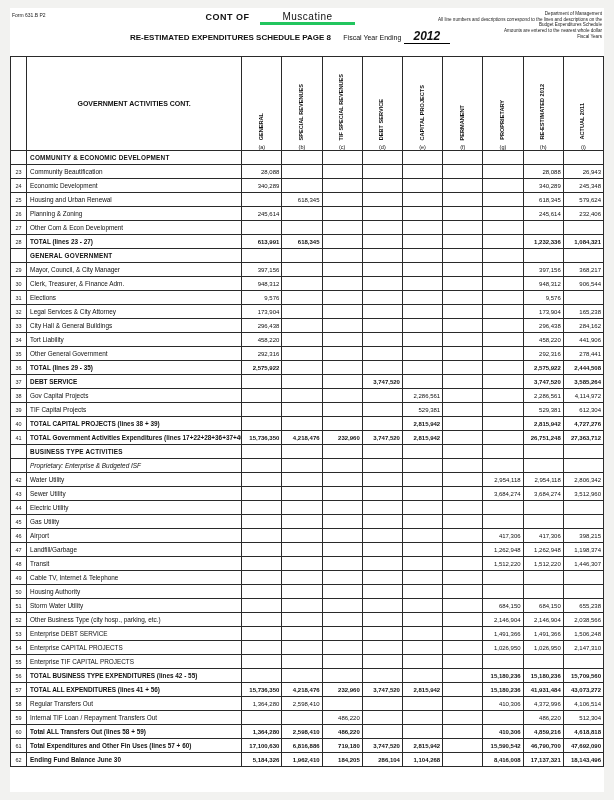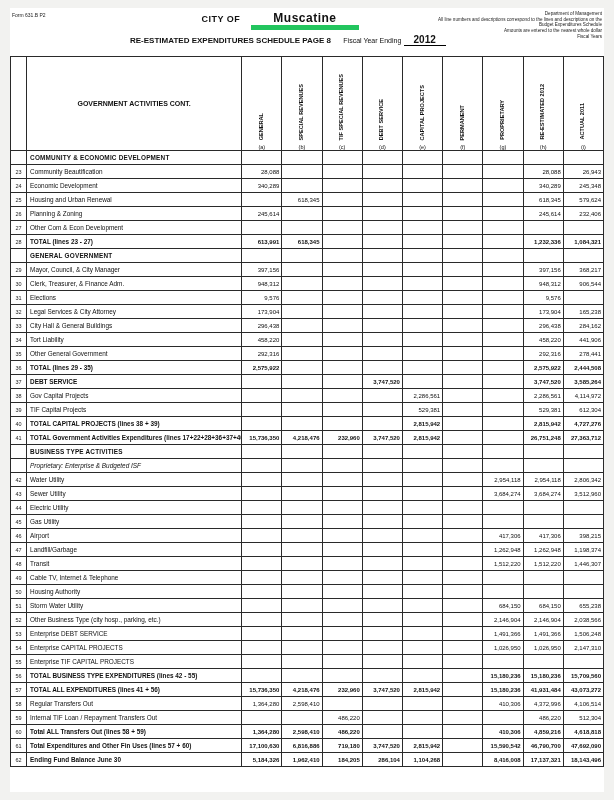--- a/index.html
+++ b/index.html
@@ -10,26 +10,26 @@
   }
   .page{
     position:relative;width:594px;height:784px;margin:8px auto;
     background:#ffffff;padding:2px 0 0 0;box-sizing:border-box;
   }
   
   .page-header{position:relative;height:46px;}
   .form-no{position:absolute;left:2px;top:2px;font-size:5px;color:#222;}
   .center-head{position:absolute;left:120px;top:1px;width:300px;text-align:center;}
   .cityline{font-size:9px;font-weight:bold;letter-spacing:.5px;}
-  .cityname{display:inline-block;font-size:12px;font-weight:bold;
-    border-bottom:5px solid #22c55e;padding:0 22px;margin-left:8px;}
+  .cityname{display:inline-block;font-size:10px;font-weight:normal;
+    border-bottom:3px solid #22c55e;padding:0 22px;margin-left:8px;}
   .schedline{margin-top:4px;font-size:8px;font-weight:bold;white-space:nowrap;}
   .fy-label{font-weight:normal;font-size:7px;margin-left:10px;}
-  .fy-year{display:inline-block;font-size:10px;font-weight:bold;
-    border-bottom:1px solid #000;padding:0 10px;}
+  .fy-year{display:inline-block;font-size:12px;font-weight:bold;
+    border-bottom:1px solid #000;padding:0 10px;font-style:italic;}
   .notes{position:absolute;right:2px;top:1px;width:168px;font-size:4.6px;
     line-height:1.25;text-align:right;color:#222;}
   
   table{border-collapse:collapse;width:594px;table-layout:fixed;}
   th,td{border:0.5px solid #2a2a2a;padding:0 2px;overflow:hidden;
     white-space:nowrap;box-sizing:border-box;}
   col.c-line{width:16px;}
   col.c-label{width:214px;}
   col.c-num{width:40px;}
   thead th{height:94px;vertical-align:bottom;background:#fff;}
@@ -51,21 +51,21 @@
 </style>
 </head>
 <body>
 
 <div class="page">
 
   <div class="page-header">
     <div class="form-no">Form 631.B P2</div>
     <div class="center-head">
       <div class="cityline">
-        <span>CITY OF</span>
+        <span>CONT OF</span>
         <span class="cityname">Muscatine</span>
       </div>
       <div class="schedline">
         <span>RE-ESTIMATED  EXPENDITURES SCHEDULE PAGE 8</span>
         <span class="fy-label">Fiscal Year Ending</span>
         <span class="fy-year">2012</span>
       </div>
     </div>
     <div class="notes">
       <div>Department of Management</div>

